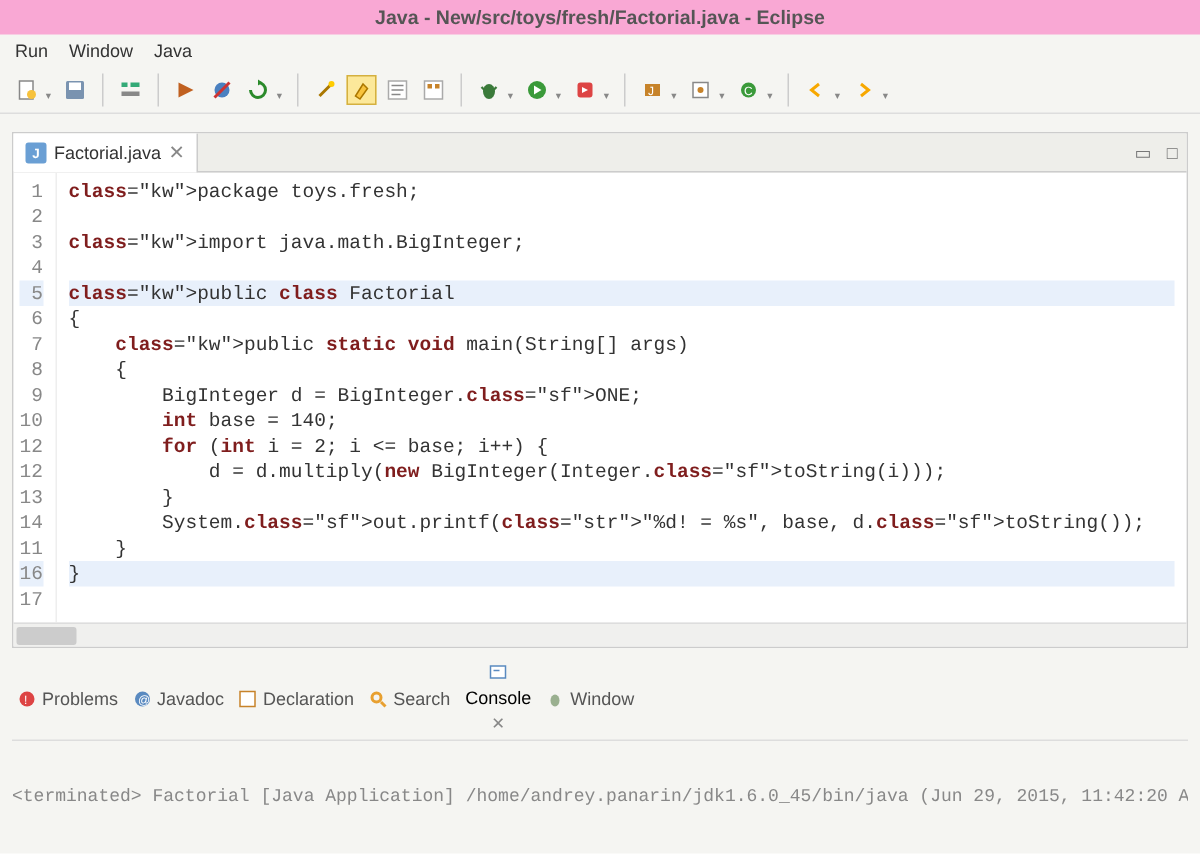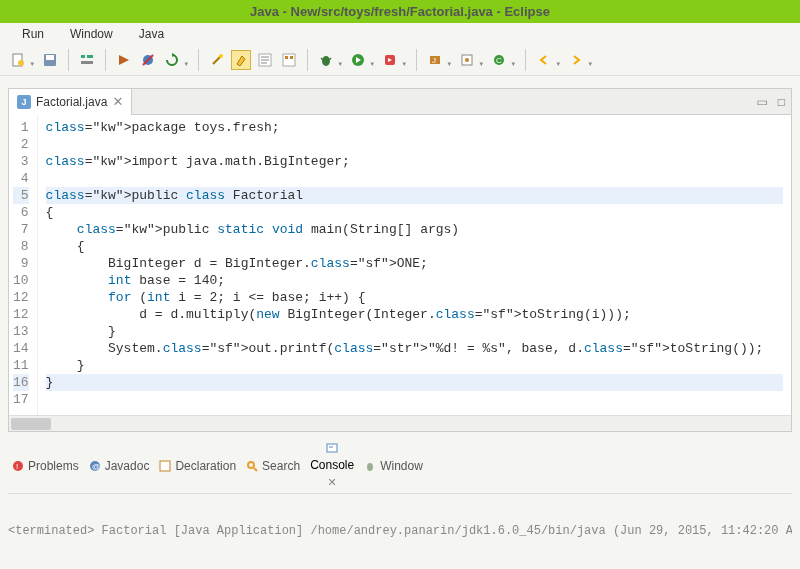--- a/index.html
+++ b/index.html
@@ -9,30 +9,30 @@
   background: #f5f5f2;
   color: #333;
   width: 800px;
   height: 569px;
   overflow: hidden;
 }
 .title-bar {
   text-align: center;
   font-weight: bold;
   padding: 4px 0;
-  background: #84cc16;
+  background: #f9a8d4;
   color: #555;
   font-size: 13px;
 }
 .menu-bar {
   display: flex;
   gap: 14px;
   padding: 4px 10px;
 }
-.menu-bar span { cursor: default; margin-left: 12px; }
+.menu-bar span { cursor: default; }
 .toolbar {
   display: flex;
   align-items: center;
   gap: 4px;
   padding: 4px 8px;
   background: #f5f5f2;
   border-bottom: 1px solid #ddd;
 }
 .tb-sep {
   width: 1px;
@@ -114,21 +114,21 @@
 .gutter .ln { display: block; height: 17px; }
 .gutter .hl { background: #e8f0fb; }
 .code {
   padding: 4px 8px;
   white-space: pre;
   flex: 1;
   background: #fff;
 }
 .code .line { display: block; height: 17px; }
 .code .hl { background: #e8f0fb; }
-.kw { color: #0369a1; font-weight: normal; }
+.kw { color: #7f1d1d; font-weight: bold; }
 .hscroll {
   height: 16px;
   background: #f0f0ee;
   border-top: 1px solid #ddd;
   position: relative;
 }
 .hscroll::before {
   content: "";
   position: absolute;
   left: 2px; top: 2px;

